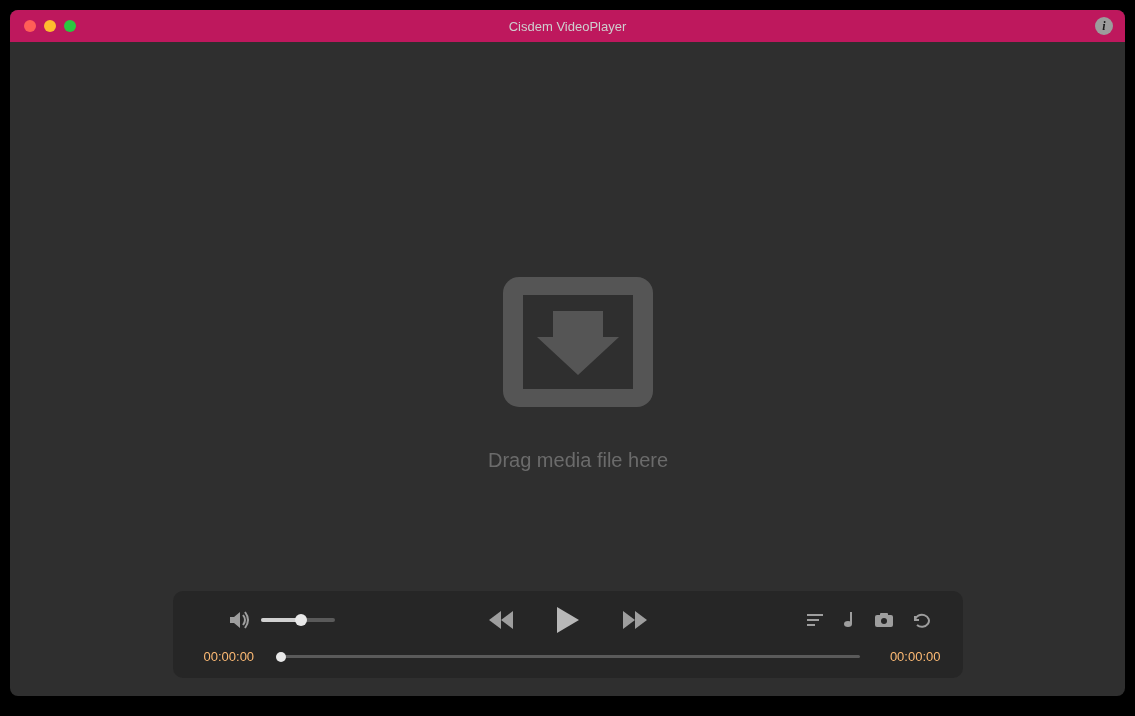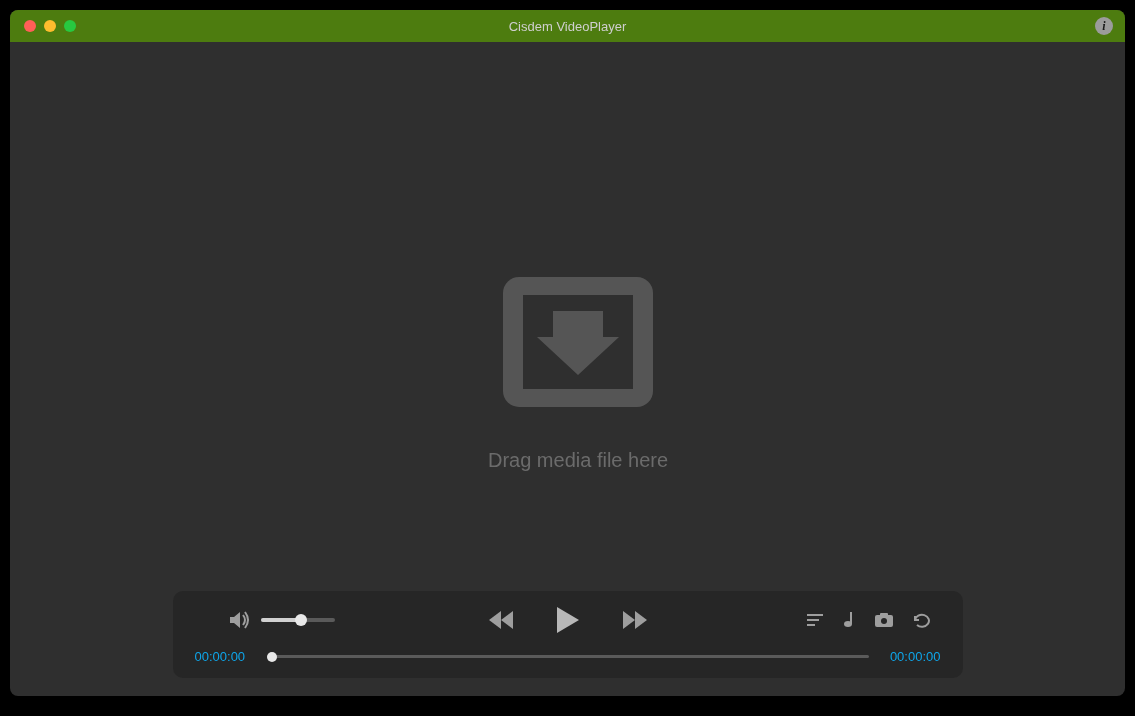--- a/index.html
+++ b/index.html
@@ -16,21 +16,21 @@
     height: 100%;
     background: #2f2f2f;
     border-radius: 8px;
     overflow: hidden;
     display: flex;
     flex-direction: column;
     position: relative;
   }
   .titlebar {
     height: 32px;
-    background: #4d7c0f;
+    background: #be185d;
     display: flex;
     align-items: center;
     position: relative;
     flex-shrink: 0;
   }
   .traffic-lights {
     display: flex;
     gap: 8px;
     margin-left: 14px;
   }
@@ -149,24 +149,25 @@
     gap: 20px;
   }
   .right-controls .ctrl-btn { color: #9e9e9e; }
   .controls-row2 {
     display: flex;
     align-items: center;
     gap: 12px;
     margin-top: 14px;
   }
   .time {
-    color: #0ea5e9;
+    color: #fdba74;
     font-size: 13px;
     font-variant-numeric: tabular-nums;
     min-width: 60px;
+    margin-left: 9px;
   }
   .time.right { text-align: right; }
   .seek {
     flex: 1;
     height: 3px;
     background: #5a5a5a;
     border-radius: 2px;
     position: relative;
   }
   .seek .thumb {

